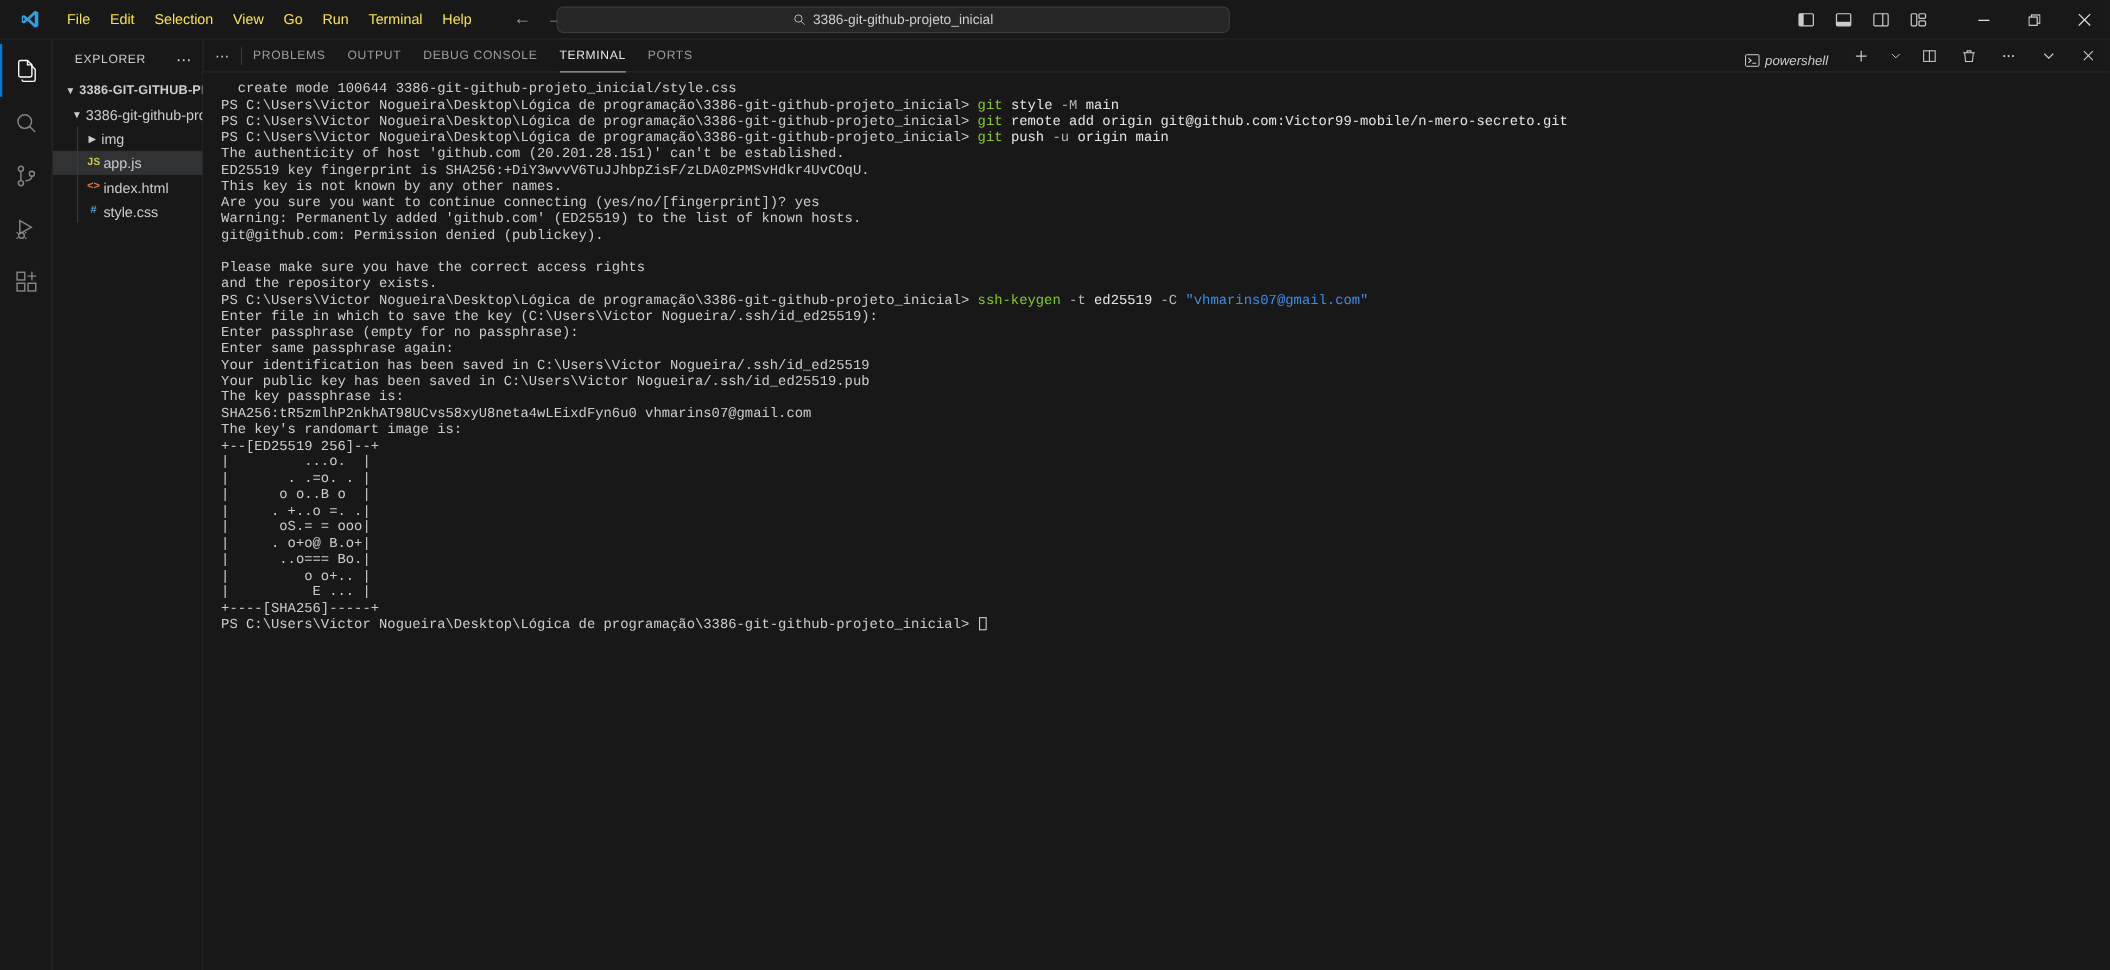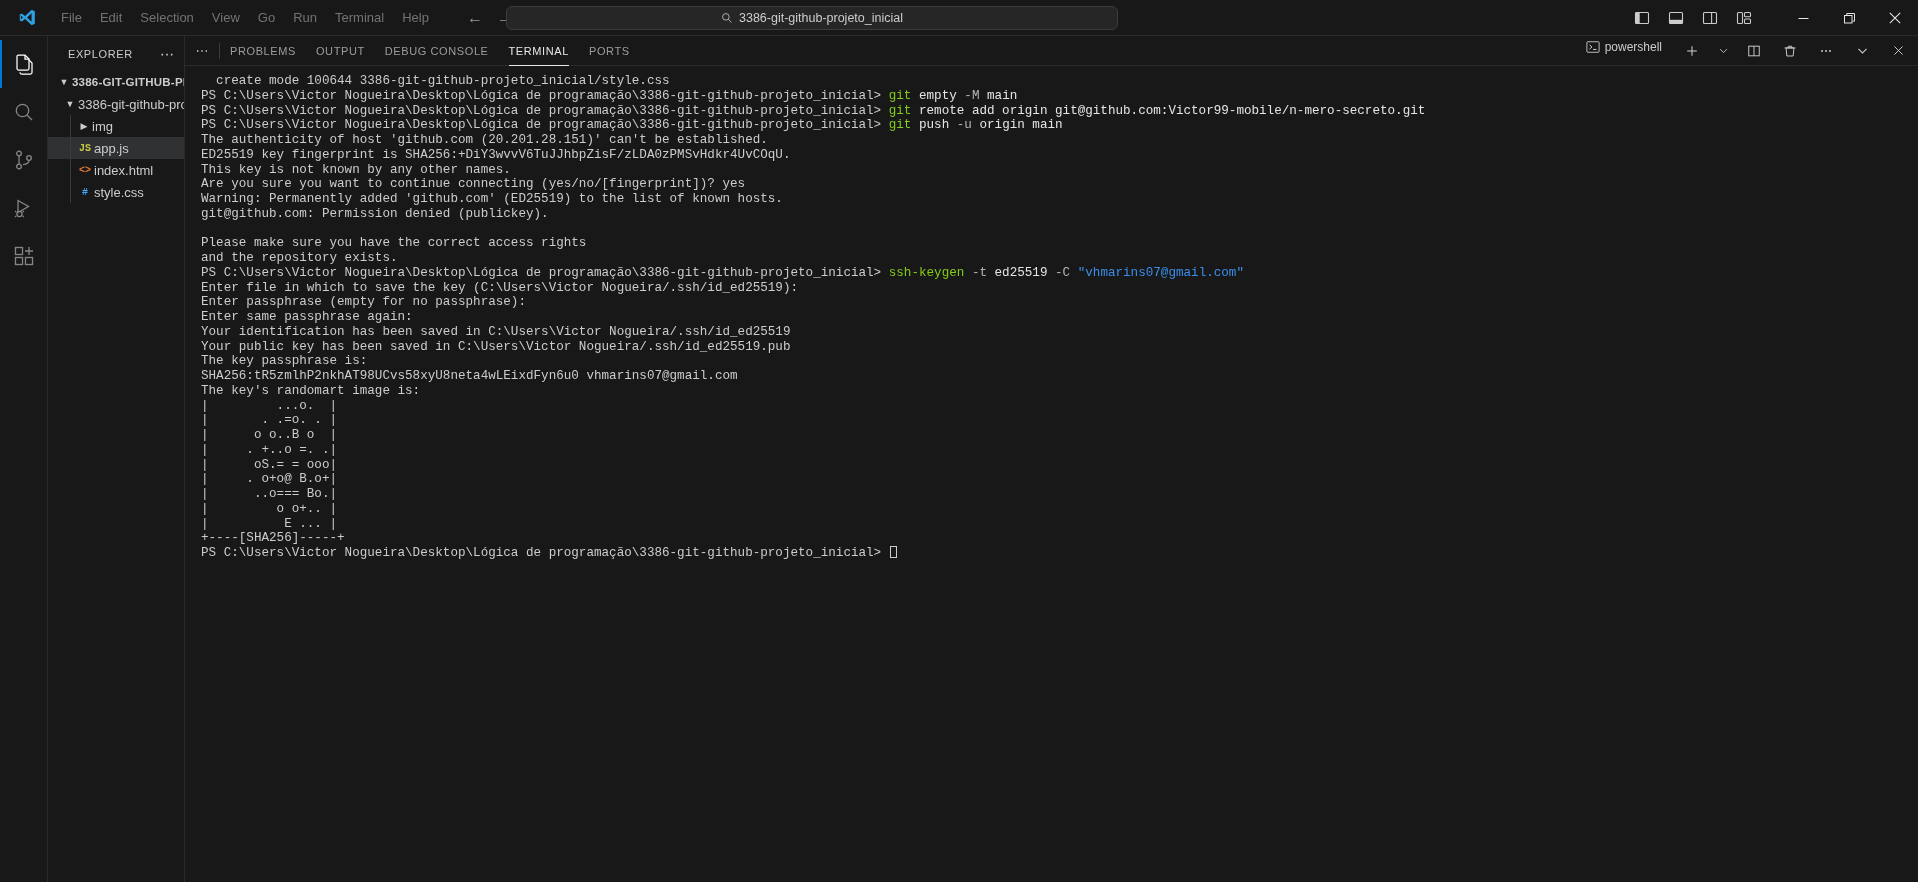--- a/index.html
+++ b/index.html
@@ -16,21 +16,21 @@
     height: 36px; width: 100%;
     background: #181818;
     display: flex; align-items: center;
     position: relative;
     border-bottom: 1px solid #2b2b2b;
   }
   .vscode-logo { width: 52px; display: flex; align-items: center; justify-content: center; }
   .vscode-logo svg { width: 19px; height: 19px; display: block; }
   .menu { display: flex; align-items: center; gap: 0px; }
   .menu-item {
-    font-size: 13px; color: #737373; padding: 4px 9px;
+    font-size: 13px; color: #fde047; padding: 4px 9px;
     line-height: 16px; white-space: nowrap; border-radius: 4px;
   }
 
   .navbtns { display: flex; align-items: center; gap: 12px; margin-left: 28px; }
   .navbtn { color: #9b9b9b; font-size: 16px; line-height: 16px; width: 18px; text-align: center; }
 
   .searchbar {
     position: absolute; left: 506px; top: 6px;
     width: 612px; height: 24px;
     background: #262626; border: 1px solid #3c3c3c; border-radius: 6px;
@@ -101,21 +101,21 @@
   .panel-dots { width: 34px; text-align: center; color: #cccccc; font-size: 13px; line-height: 10px; }
   .panel-sep { width: 1px; height: 16px; background: #3b3b3b; }
   .ptab {
     font-size: 11px; letter-spacing: .6px; color: #9d9d9d; padding: 0 10px;
     height: 30px; display: flex; align-items: center; position: relative;
   }
   .ptab.active { color: #e7e7e7; }
   .ptab.active::after {
     content: ''; position: absolute; left: 10px; right: 10px; bottom: 0; height: 1px; background: #e7e7e7;
   }
-  .panel-actions { display: flex; align-items: flex-start; gap: 12px; }
+  .panel-actions { display: flex; align-items: flex-end; gap: 12px; font-style: italic; }
   .term-name { display: flex; align-items: center; gap: 5px; margin-right: 6px; }
   .term-name .tlabel { font-size: 12px; color: #cccccc; }
   .pact { width: 24px; height: 22px; display: flex; align-items: center; justify-content: center; color: #cccccc; border-radius: 4px; }
   .pact.narrow { width: 14px; }
 
   
   .terminal {
     position: absolute; left: 0; top: 30px; right: 0; bottom: 0;
     background: #181818; padding: 8px 0 0 16px;
     overflow: hidden;
@@ -353,41 +353,42 @@
         <svg width="13" height="13" viewBox="0 0 16 16">
             <line x1="3" y1="3" x2="13" y2="13" stroke="#cccccc" stroke-width="1.2"></line>
             <line x1="13" y1="3" x2="3" y2="13" stroke="#cccccc" stroke-width="1.2"></line>
           </svg>
       </div>
     </div>
   </div>
 
   <div class="terminal" id="terminal-body">
       <div class="tline">  create mode 100644 3386-git-github-projeto_inicial/style.css</div>
-      <div class="tline"><span>PS C:\Users\Victor Nogueira\Desktop\Lógica de programação\3386-git-github-projeto_inicial&gt; </span><span class="c-cmd">git</span><span class="c-white"> empty </span><span class="c-flag">-M</span><span class="c-white"> main</span></div>
+      <div class="tline"><span>PS C:\Users\Victor Nogueira\Desktop\Lógica de programação\3386-git-github-projeto_inicial&gt; </span><span class="c-cmd">git</span><span class="c-white"> style </span><span class="c-flag">-M</span><span class="c-white"> main</span></div>
       <div class="tline"><span>PS C:\Users\Victor Nogueira\Desktop\Lógica de programação\3386-git-github-projeto_inicial&gt; </span><span class="c-cmd">git</span><span class="c-white"> remote add origin git@github.com:Victor99-mobile/n-mero-secreto.git</span></div>
       <div class="tline"><span>PS C:\Users\Victor Nogueira\Desktop\Lógica de programação\3386-git-github-projeto_inicial&gt; </span><span class="c-cmd">git</span><span class="c-white"> push </span><span class="c-flag">-u</span><span class="c-white"> origin main</span></div>
       <div class="tline">The authenticity of host 'github.com (20.201.28.151)' can't be established.</div>
       <div class="tline">ED25519 key fingerprint is SHA256:+DiY3wvvV6TuJJhbpZisF/zLDA0zPMSvHdkr4UvCOqU.</div>
       <div class="tline">This key is not known by any other names.</div>
       <div class="tline">Are you sure you want to continue connecting (yes/no/[fingerprint])? yes</div>
       <div class="tline">Warning: Permanently added 'github.com' (ED25519) to the list of known hosts.</div>
       <div class="tline">git@github.com: Permission denied (publickey).</div>
       <div class="tline">&nbsp;</div>
       <div class="tline">Please make sure you have the correct access rights</div>
       <div class="tline">and the repository exists.</div>
       <div class="tline"><span>PS C:\Users\Victor Nogueira\Desktop\Lógica de programação\3386-git-github-projeto_inicial&gt; </span><span class="c-cmd">ssh-keygen</span><span class="c-white"> </span><span class="c-flag">-t</span><span class="c-white"> ed25519 </span><span class="c-flag">-C</span><span class="c-white"> </span><span class="c-str">"vhmarins07@gmail.com"</span></div>
       <div class="tline">Enter file in which to save the key (C:\Users\Victor Nogueira/.ssh/id_ed25519):</div>
       <div class="tline">Enter passphrase (empty for no passphrase):</div>
       <div class="tline">Enter same passphrase again:</div>
       <div class="tline">Your identification has been saved in C:\Users\Victor Nogueira/.ssh/id_ed25519</div>
       <div class="tline">Your public key has been saved in C:\Users\Victor Nogueira/.ssh/id_ed25519.pub</div>
       <div class="tline">The key passphrase is:</div>
       <div class="tline">SHA256:tR5zmlhP2nkhAT98UCvs58xyU8neta4wLEixdFyn6u0 vhmarins07@gmail.com</div>
       <div class="tline">The key's randomart image is:</div>
+      <div class="tline">+--[ED25519 256]--+</div>
       <div class="tline">|         ...o.  |</div>
       <div class="tline">|       . .=o. . |</div>
       <div class="tline">|      o o..B o  |</div>
       <div class="tline">|     . +..o =. .|</div>
       <div class="tline">|      oS.= = ooo|</div>
       <div class="tline">|     . o+o@ B.o+|</div>
       <div class="tline">|      ..o=== Bo.|</div>
       <div class="tline">|         o o+.. |</div>
       <div class="tline">|          E ... |</div>
       <div class="tline">+----[SHA256]-----+</div>

